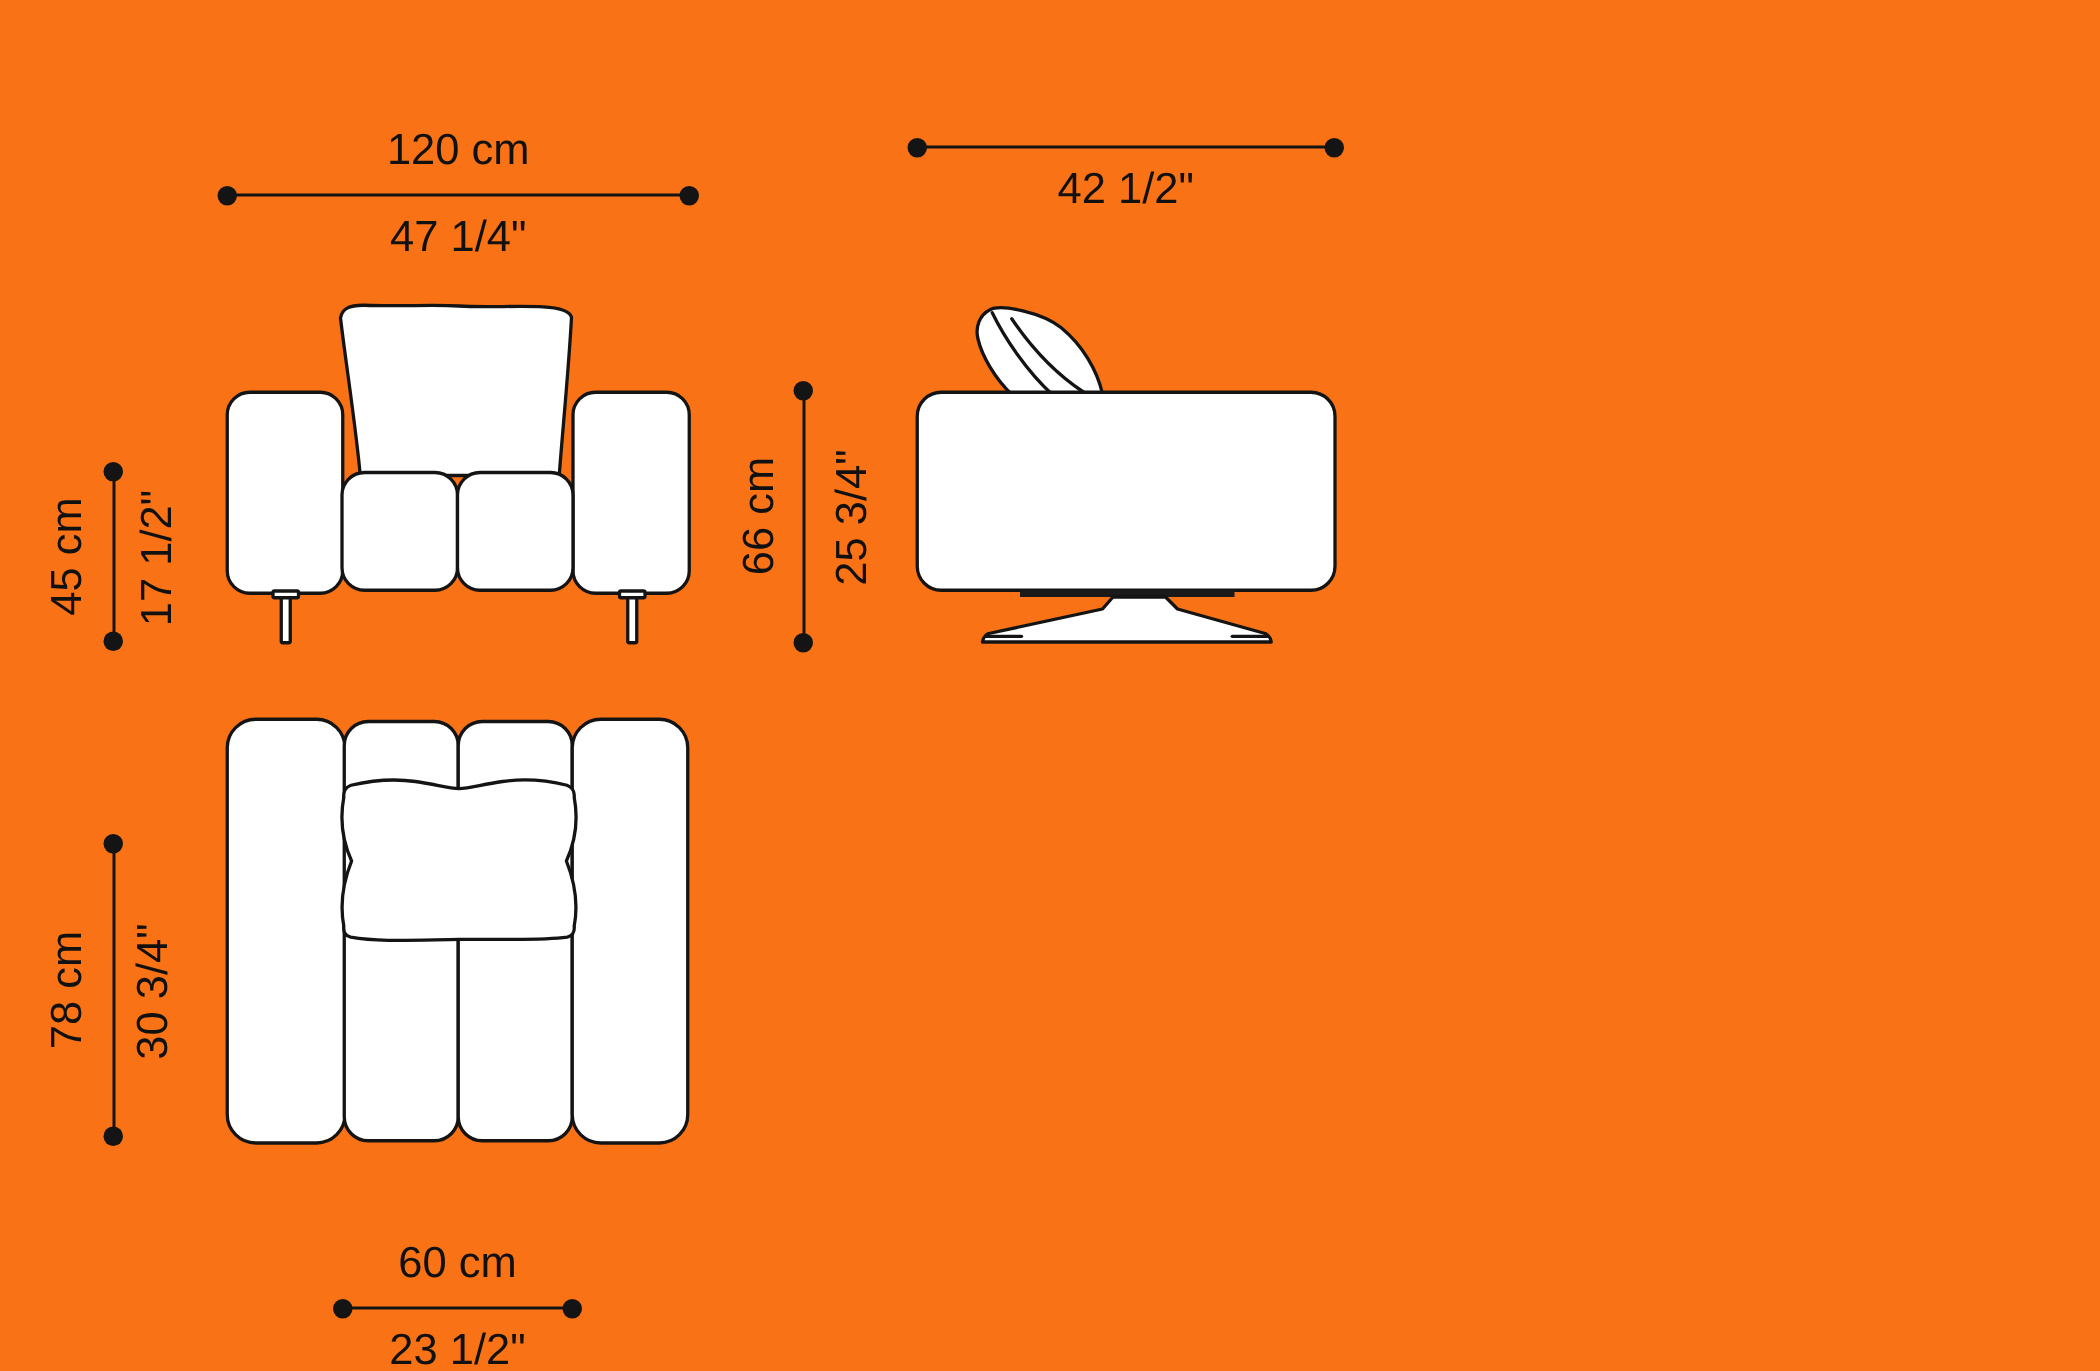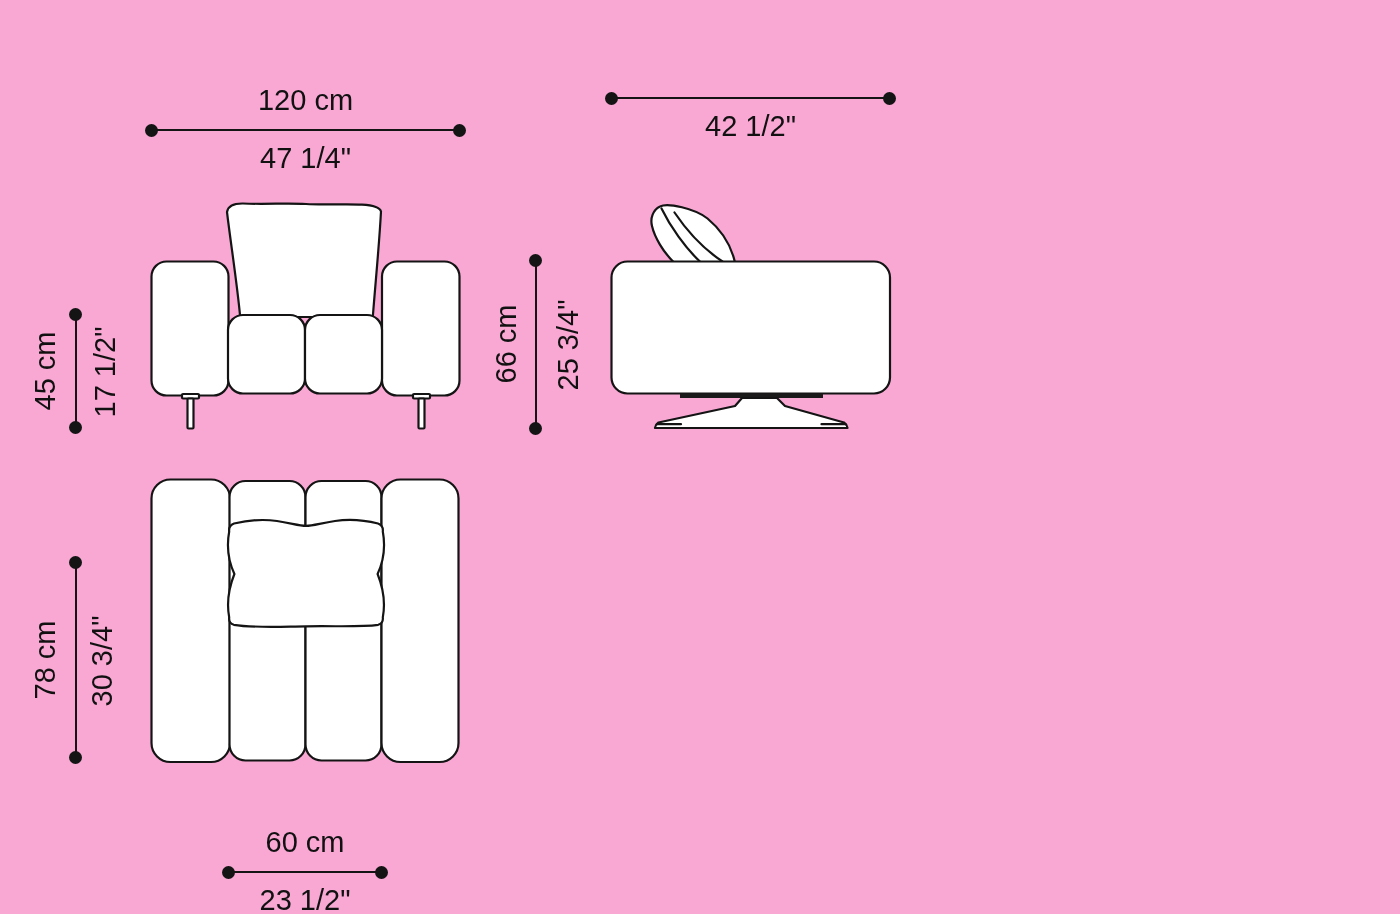--- a/index.html
+++ b/index.html
@@ -1,18 +1,18 @@
 <!DOCTYPE html>
 <html><head>
 <meta charset="utf-8">
 <style>
   html,body{margin:0;padding:0;}
   body{width:1400px;height:914px;background:#ffffff;overflow:hidden;
        font-family:"Liberation Sans", sans-serif;color:#111111;}
-  .canvas{position:relative;width:1400px;height:914px;background:#f9a8d4;}
+  .canvas{position:relative;width:1400px;height:914px;background:#f97316;}
   .views-svg{position:absolute;left:0;top:0;}
   
   .dim-h{position:absolute;text-align:center;}
   .dim-h .lbl{font-size:29px;line-height:32px;white-space:nowrap;}
   .dline{position:relative;height:2px;background:#141414;margin:13px 0 11px 0;}
   .dot{position:absolute;width:13px;height:13px;border-radius:50%;background:#141414;}
   .dline .dl{left:-6px;top:-5.5px;}
   .dline .dr{right:-6px;top:-5.5px;}
   
   .vline{position:absolute;width:2px;background:#141414;}

